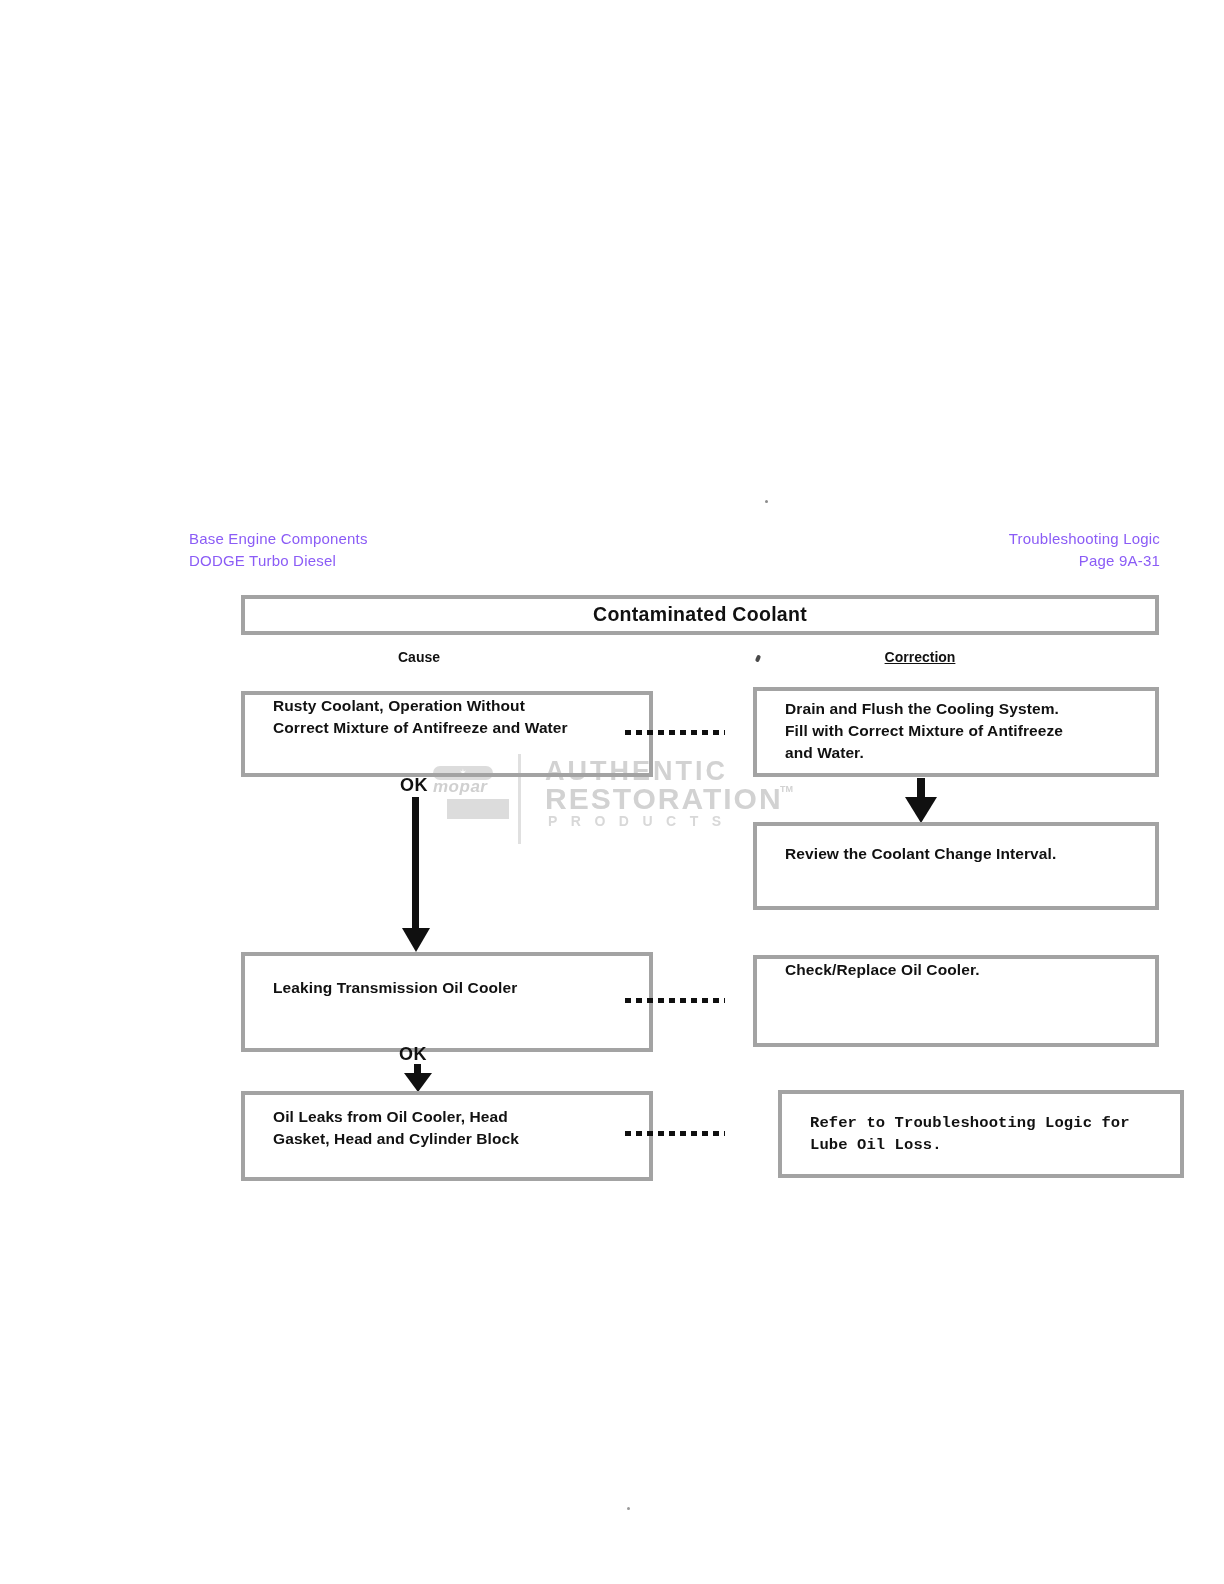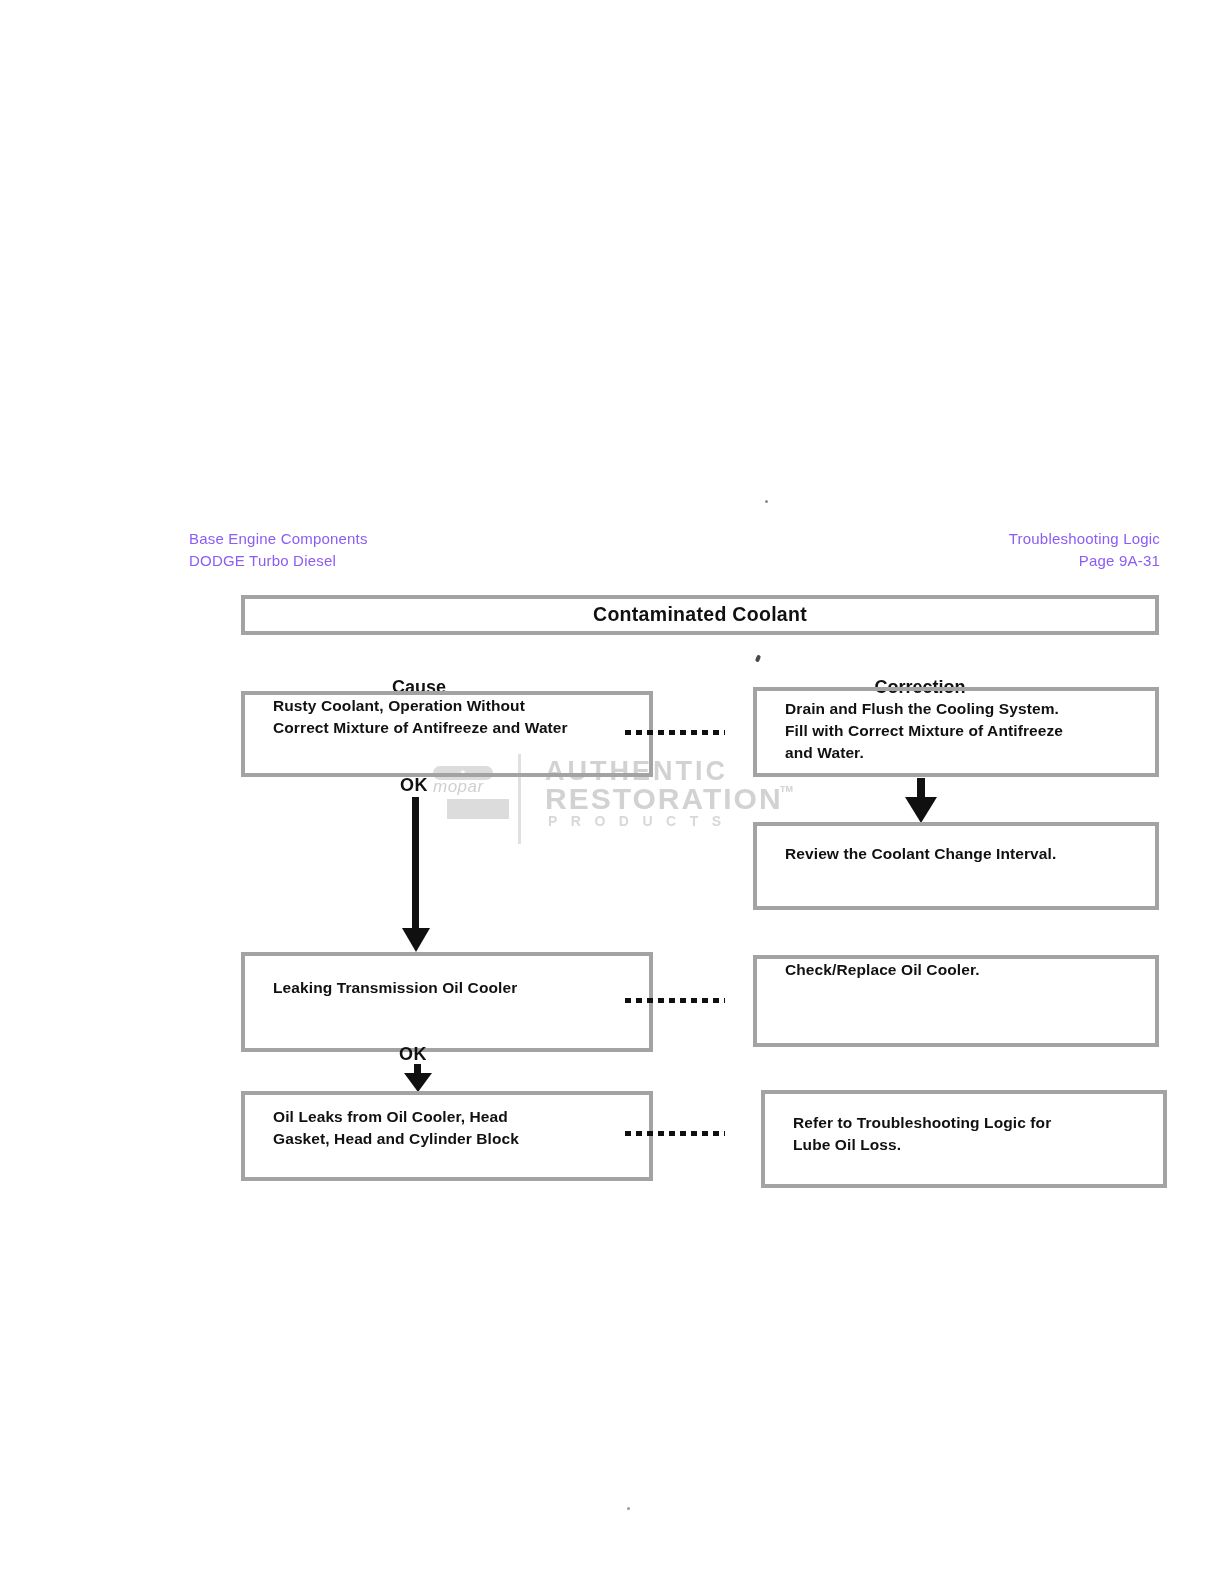--- a/index.html
+++ b/index.html
@@ -31,31 +31,31 @@
     line-height:22px;
     letter-spacing:0.1px;
   }
   .box .pad { padding-left:28px; padding-right:10px; }
 
   #title-box { left:213px; top:595px; width:918px; height:40px; }
   #title-box .ttl {
     font-size:19.5px; font-weight:700; text-align:center; line-height:31px; letter-spacing:0.3px;
   }
 
-  .col-label { position:absolute; font-size:18px; font-weight:700; text-align:center; z-index:3;margin-top:28px; }
+  .col-label { position:absolute; font-size:14px; font-weight:700; text-align:center; z-index:3; }
   #lbl-cause      { left:213px; top:649px; width:412px; }
-  #lbl-correction { left:716px; top:649px; width:408px; }
+  #lbl-correction { left:716px; top:649px; width:408px;text-decoration:underline; }
 
   #box-cause-1 { left:213px; top:691px;  width:412px; height:86px; }
   #box-corr-1  { left:725px; top:687px;  width:406px; height:90px; }
   #box-review  { left:725px; top:822px;  width:406px; height:88px; }
   #box-cause-2 { left:213px; top:952px;  width:412px; height:100px; }
   #box-corr-2  { left:725px; top:955px;  width:406px; height:92px; }
   #box-cause-3 { left:213px; top:1091px; width:412px; height:90px; }
-  #box-corr-3  { left:733px; top:1090px; width:406px; height:98px; }
+  #box-corr-3  { left:750px; top:1090px; width:406px; height:88px;font-family:Liberation Mono, monospace; }
 
   #box-cause-1 .pad { }
   #box-corr-1  .pad { padding-top:7px;  }
   #box-review  .pad { padding-top:17px; }
   #box-cause-2 .pad { padding-top:21px; }
   #box-corr-2  .pad { }
   #box-cause-3 .pad { padding-top:11px; }
   #box-corr-3  .pad { padding-top:18px; }
 
   
@@ -100,21 +100,21 @@
   #wm-restoration { left:545px; top:782px; font-size:30px; letter-spacing:2px; }
   #wm-tm          { left:780px; top:784px; font-size:9px;  letter-spacing:0; }
   #wm-products    { left:548px; top:813px; font-size:14px; letter-spacing:13.5px; color:#d8d8d8; }
   #wm-logo-band {
     position:absolute; left:433px; top:766px; width:60px; height:14px;
     background:#dcdcdc; border-radius:7px;
     text-align:center; line-height:14px; font-size:10px; color:#ffffff;
   }
   #wm-logo-word {
     position:absolute; left:433px; top:777px;
-    font-size:17px; font-weight:400; font-style:italic; color:#d0d0d0; letter-spacing:0.5px;
+    font-size:17px; font-weight:700; font-style:italic; color:#d0d0d0; letter-spacing:0.5px;
   }
   #wm-logo-rect { position:absolute; left:447px; top:799px; width:62px; height:20px; background:#dcdcdc; }
   #wm-divider   { position:absolute; left:518px; top:754px; width:3px; height:90px; background:#e0e0e0; }
 
   
   .speck { position:absolute; background:#4a4a4a; z-index:3; }
   #speck-top    { left:765px; top:500px;  width:3px; height:3px; background:#8c8c8c; border-radius:50%; }
   #speck-corr   { left:756px; top:655px;  width:4px; height:7px; transform:rotate(24deg); border-radius:2px; }
   #speck-bottom { left:627px; top:1507px; width:3px; height:3px; background:#9a9a9a; border-radius:50%; }
 </style>

